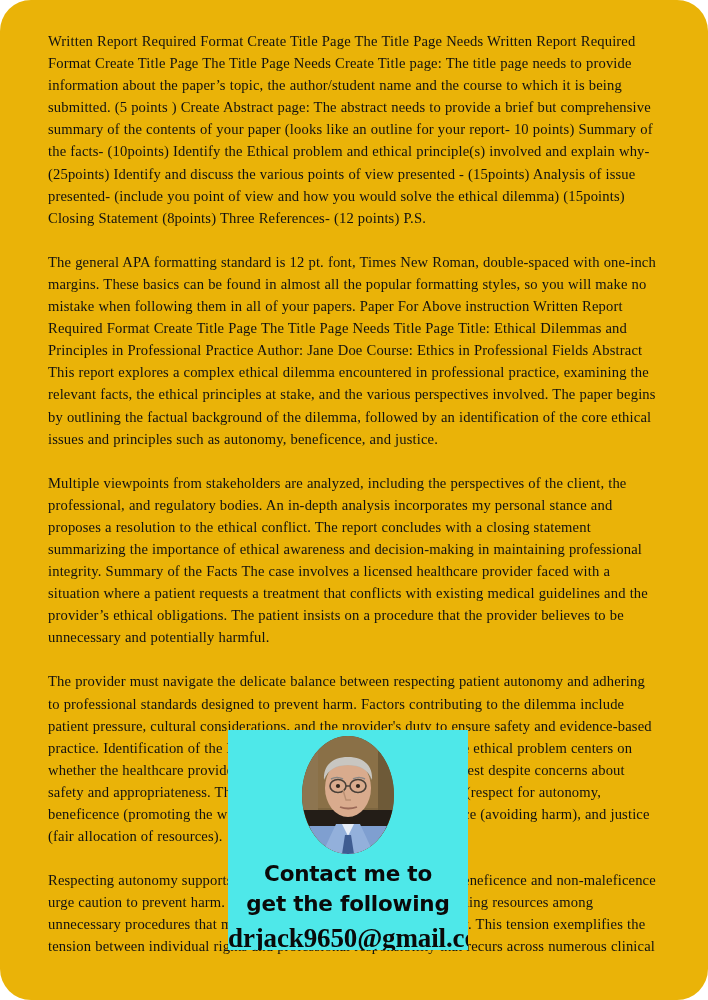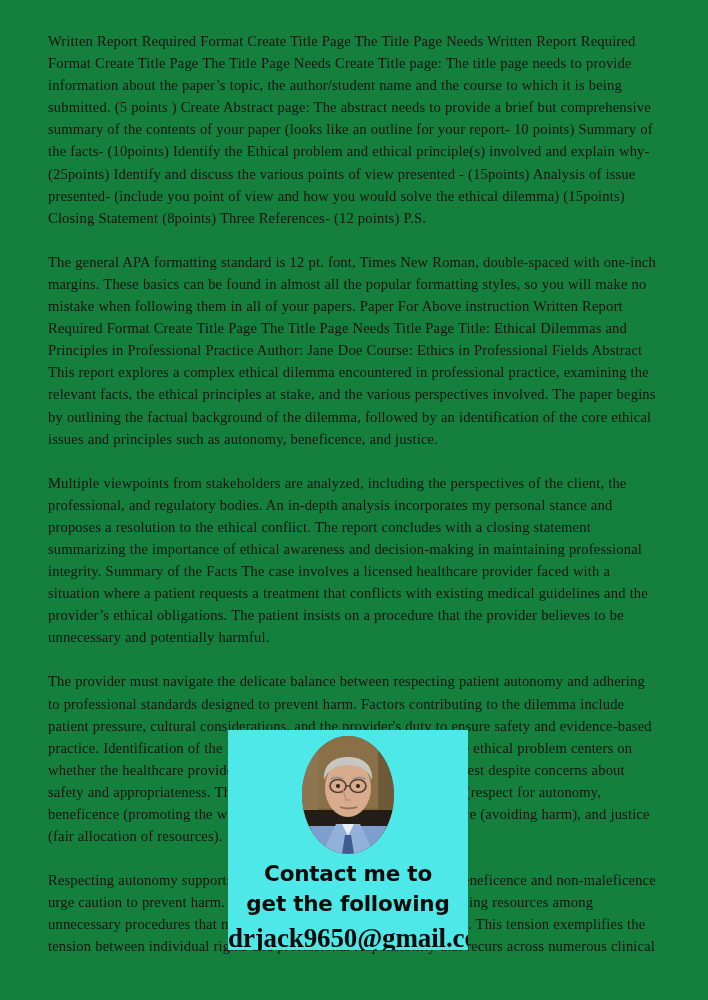--- a/index.html
+++ b/index.html
@@ -15,21 +15,22 @@
     font-family: "Liberation Serif", "DejaVu Serif", serif;
     position: relative;
   }
 
   #page {
     position: absolute;
     left: 0;
     top: 0;
     width: 708px;
     height: 1000px;
-    background: #15803d;
+    background: #eab308;
+    border-radius: 31px;
   }
 
   #doc-body {
     position: absolute;
     left: 48px;
     top: 30px;
     width: 608px;
   }
 
   .para {

